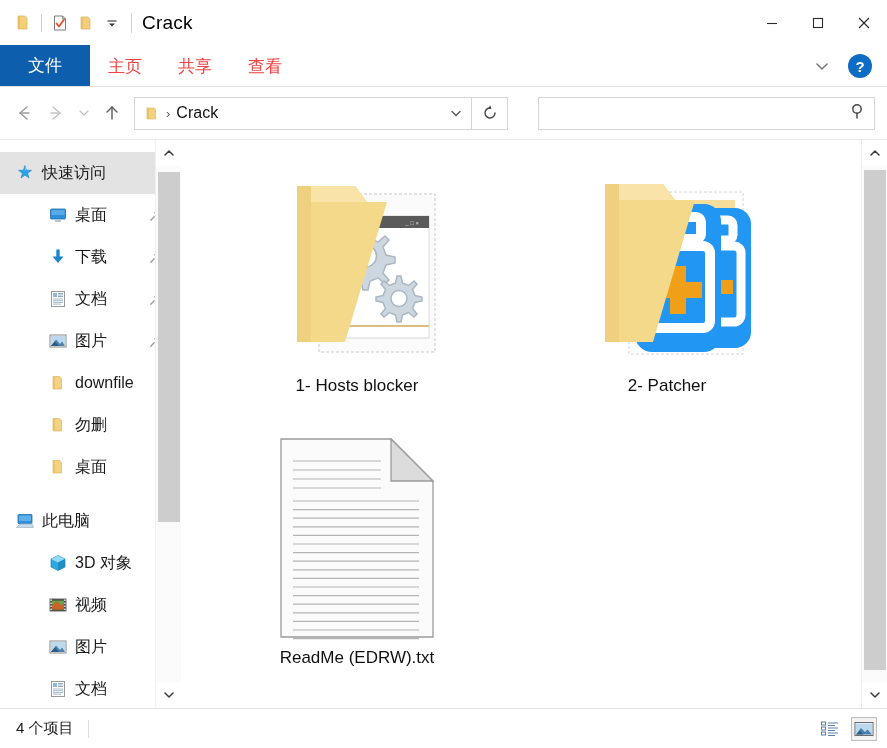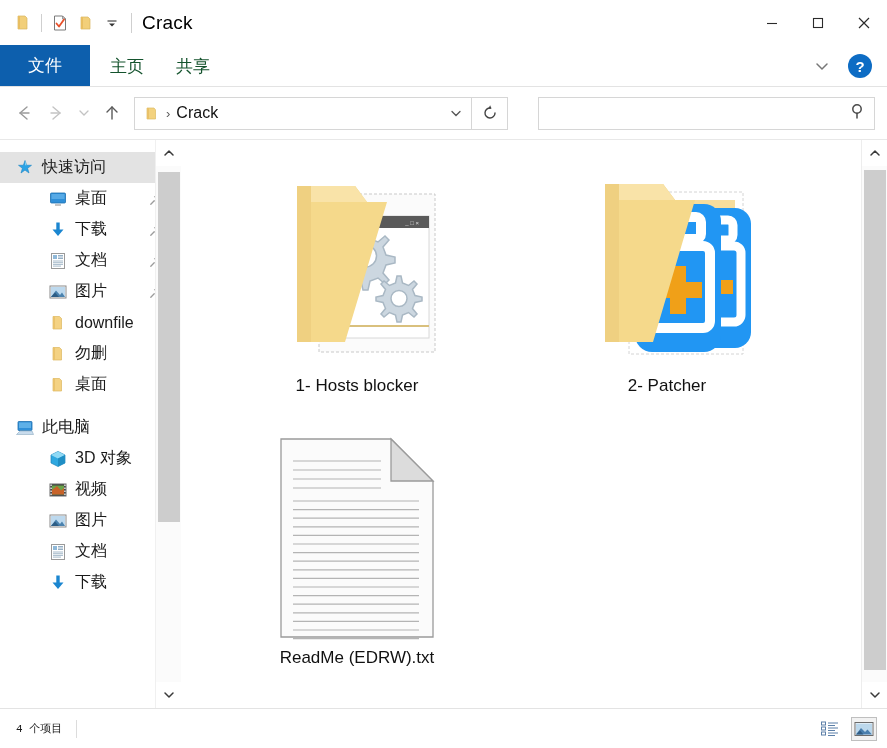--- a/index.html
+++ b/index.html
@@ -49,26 +49,25 @@
     display: flex; align-items: center; justify-content: center;
   }
 
   
   .ribbon {
     height: 42px; min-height: 42px;
     display: flex; align-items: stretch;
     background: #ffffff;
     border-bottom: 1px solid #e3e3e3;
     position: relative;
-    gap: 8px;
   }
   .tab {
     display: flex; align-items: center; justify-content: center;
-    padding: 0 12px;
-    font-size: 17px; color: #14532d;
+    padding: 0 18px;
+    font-size: 17px; color: #ef4444;
     height: 38px; margin-top: 2px;
   }
   .tab.file {
     background: #0d5fad;
     color: #ffffff;
     padding: 0 28px;
     margin-top: 0; height: 41px;
   }
   .ribbon-right {
     position: absolute; right: 4px; top: 0;
@@ -136,21 +135,21 @@
   .sidebar {
     width: 182px; min-width: 182px;
     background: #ffffff;
     position: relative;
     overflow: hidden;
     padding-top: 12px;
     border-right: 1px solid #ffffff;
   }
   .nav-item {
     display: flex; align-items: center;
-    height: 31px;
+    height: 42px;
     padding-left: 14px;
     font-size: 16px; color: #1a1a1a;
     position: relative;
   }
   .nav-item.sel { background: #e3e3e3; }
   .nav-item .ic {
     width: 22px; min-width: 22px; height: 22px;
     margin-right: 6px;
     display: flex; align-items: center; justify-content: center;
   }
@@ -209,21 +208,21 @@
 
   
   .statusbar {
     height: 40px; min-height: 40px;
     display: flex; align-items: center;
     border-top: 1px solid #e3e3e3;
     background: #ffffff;
     padding: 0 8px 0 16px;
     position: relative;
   }
-  .status-text { font-size: 11px; color: #1a1a1a; font-family: Liberation Mono, monospace; }
+  .status-text { font-size: 15px; color: #1a1a1a; }
   .status-sep { width: 1px; height: 18px; background: #dcdcdc; margin-left: 14px; }
   .view-btns {
     position: absolute; right: 10px; top: 50%; transform: translateY(-50%);
     display: flex; align-items: center; gap: 8px;
   }
   .view-btn {
     width: 26px; height: 24px;
     display: flex; align-items: center; justify-content: center;
   }
   .view-btn.active { border: 1px solid #bfbfbf; background: #f2f2f2; }
@@ -281,20 +280,21 @@
             <path d="M3 3 L13 13 M13 3 L3 13" stroke="#2b2b2b" stroke-width="1.2"></path>
           </svg>
       </div>
     </div>
   </div>
 
   <div class="ribbon">
     <div class="tab file">文件</div>
     <div class="tab">主页</div>
     <div class="tab">共享</div>
+    <div class="tab">查看</div>
     <div class="ribbon-right">
       <div class="chev-btn">
         <svg width="20" height="20" viewBox="0 0 20 20">
             <path d="M5 8 L10 13 L15 8" fill="none" stroke="#777" stroke-width="1.5" stroke-linecap="round"></path>
           </svg>
       </div>
       <div class="help-btn">
         <svg width="28" height="28" viewBox="0 0 28 28">
           <circle cx="14" cy="14" r="12" fill="#0d6cc4"></circle>
           <text x="14" y="19.5" font-family="Liberation Sans, sans-serif" font-size="15" font-weight="bold" fill="#ffffff" text-anchor="middle">?</text>

